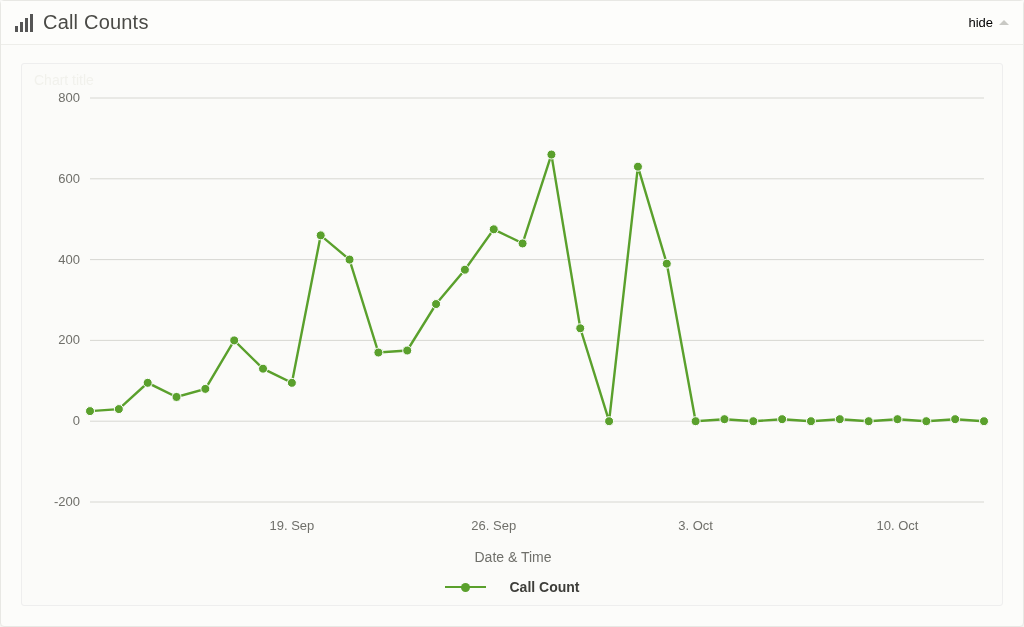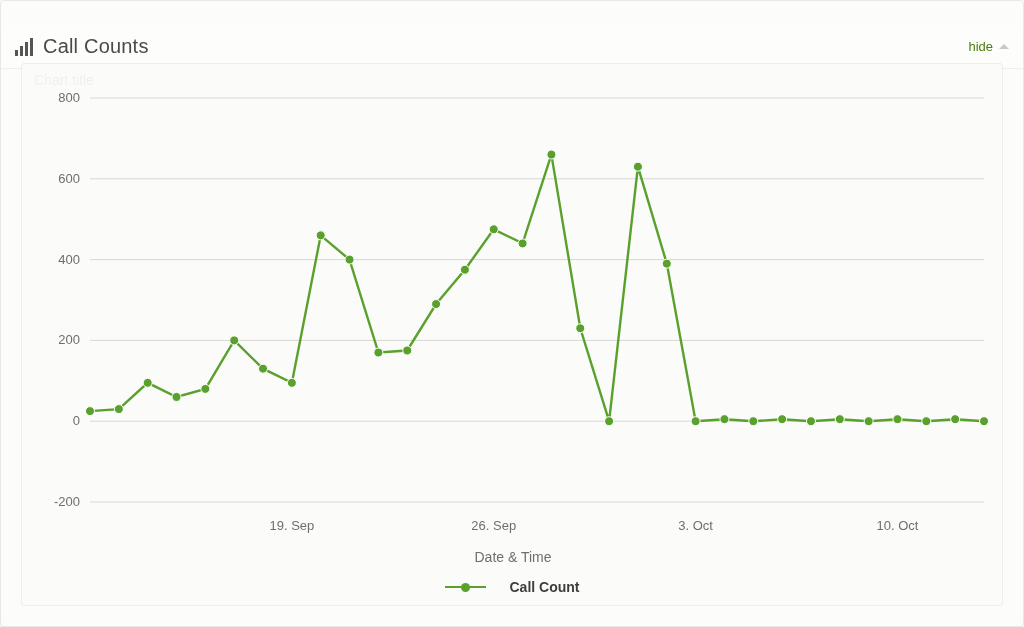--- a/index.html
+++ b/index.html
@@ -13,30 +13,29 @@
     box-shadow: 0 1px 2px rgba(0,0,0,0.03);
     position: relative;
   }
   .panel-header {
     height: 44px;
     display: flex;
     align-items: center;
     padding: 0 14px;
     border-bottom: 1px solid #eeeeea;
     background: #fdfdfb;
-    margin-top: 24px;
   }
   .bars-icon { display: inline-flex; align-items: flex-end; height: 18px; gap: 2px; margin-right: 10px; }
   .bars-icon span { width: 3px; background: #555; display: block; }
   .b1 { height: 6px; } .b2 { height: 10px; } .b3 { height: 14px; } .b4 { height: 18px; }
   .panel-title { font-size: 20px; font-weight: 400; color: #4a4a46; letter-spacing: .2px; }
   .hide-toggle {
     margin-left: auto;
     font-size: 13px;
-    color: #4d7c0f;
+    color: #000000;
     display: flex;
     align-items: center;
     gap: 6px;
     cursor: pointer;
     user-select: none;
   }
   .chevron-up {
     width: 0; height: 0;
     border-left: 5px solid transparent;
     border-right: 5px solid transparent;

